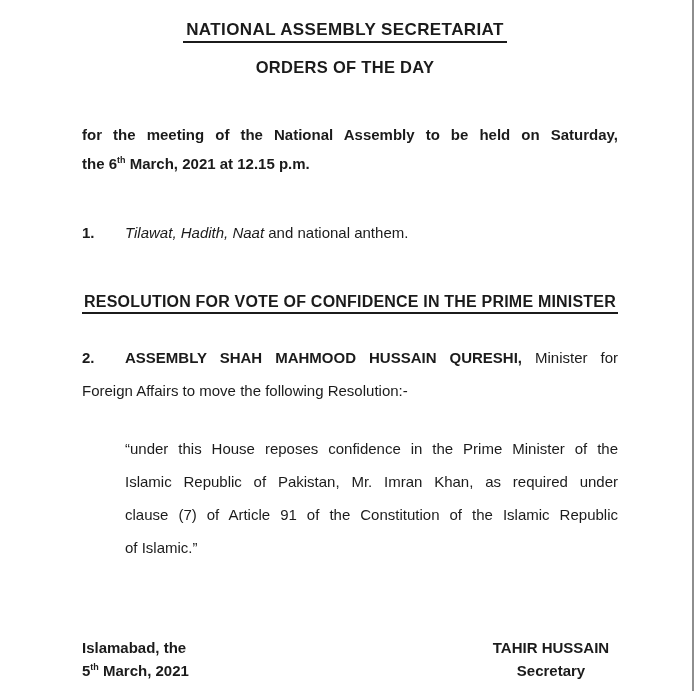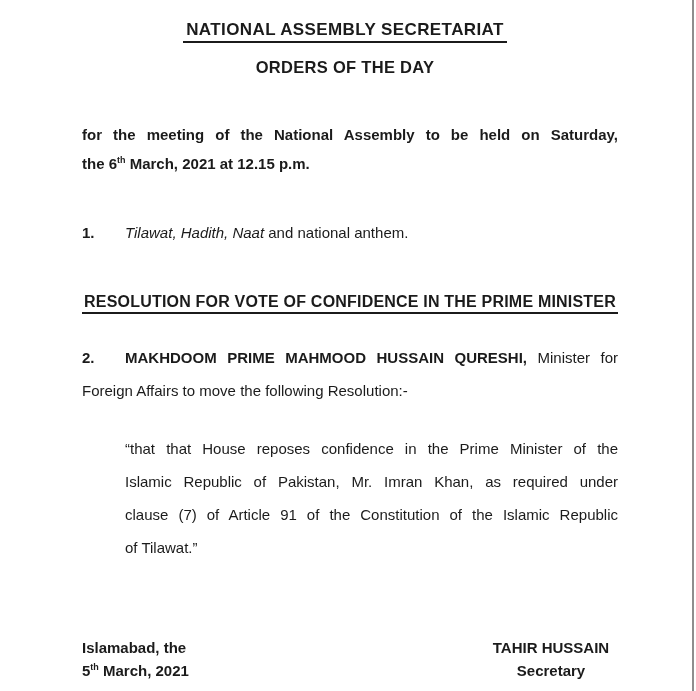--- a/index.html
+++ b/index.html
@@ -158,29 +158,29 @@
 
   <div class="item1">
     <span class="num">1.</span><i>Tilawat, Hadith, Naat</i><span> and national anthem.</span>
   </div>
 
   <div class="section-heading-wrap">
     <span class="section-heading">RESOLUTION FOR VOTE OF CONFIDENCE IN THE PRIME MINISTER</span>
   </div>
 
   <div class="item2">
-    <div class="jline"><span class="num">2.</span><b>MAKHDOOM PRIME MAHMOOD HUSSAIN QURESHI,</b> <span>Minister for</span></div>
+    <div class="jline"><span class="num">2.</span><b>ASSEMBLY SHAH MAHMOOD HUSSAIN QURESHI,</b> <span>Minister for</span></div>
     <div>Foreign Affairs to move the following Resolution:-</div>
   </div>
 
   <div class="quote">
-    <div class="jline">“that that House reposes confidence in the Prime Minister of the</div>
+    <div class="jline">“under this House reposes confidence in the Prime Minister of the</div>
     <div class="jline">Islamic Republic of Pakistan, Mr. Imran Khan, as required under</div>
     <div class="jline">clause (7) of Article 91 of the Constitution of the Islamic Republic</div>
-    <div>of Tilawat.”</div>
+    <div>of Islamic.”</div>
   </div>
 
   <div class="footer-left">
     <div>Islamabad, the</div>
     <div><span class="date-underline"><span>5</span><span class="sup">th</span><span> March, 2021</span></span></div>
   </div>
 
   <div class="footer-right">
     <div>TAHIR HUSSAIN</div>
     <div>Secretary</div>

